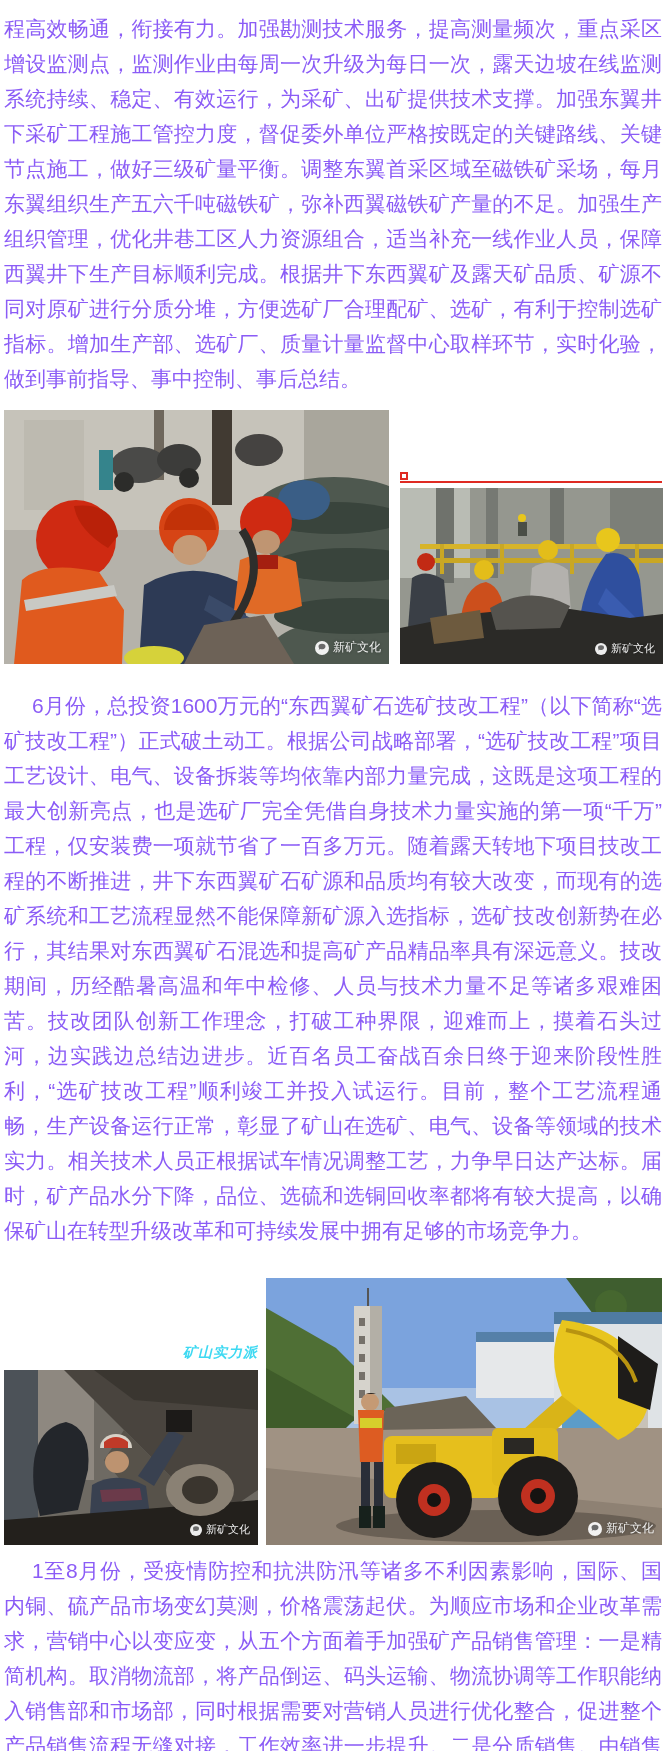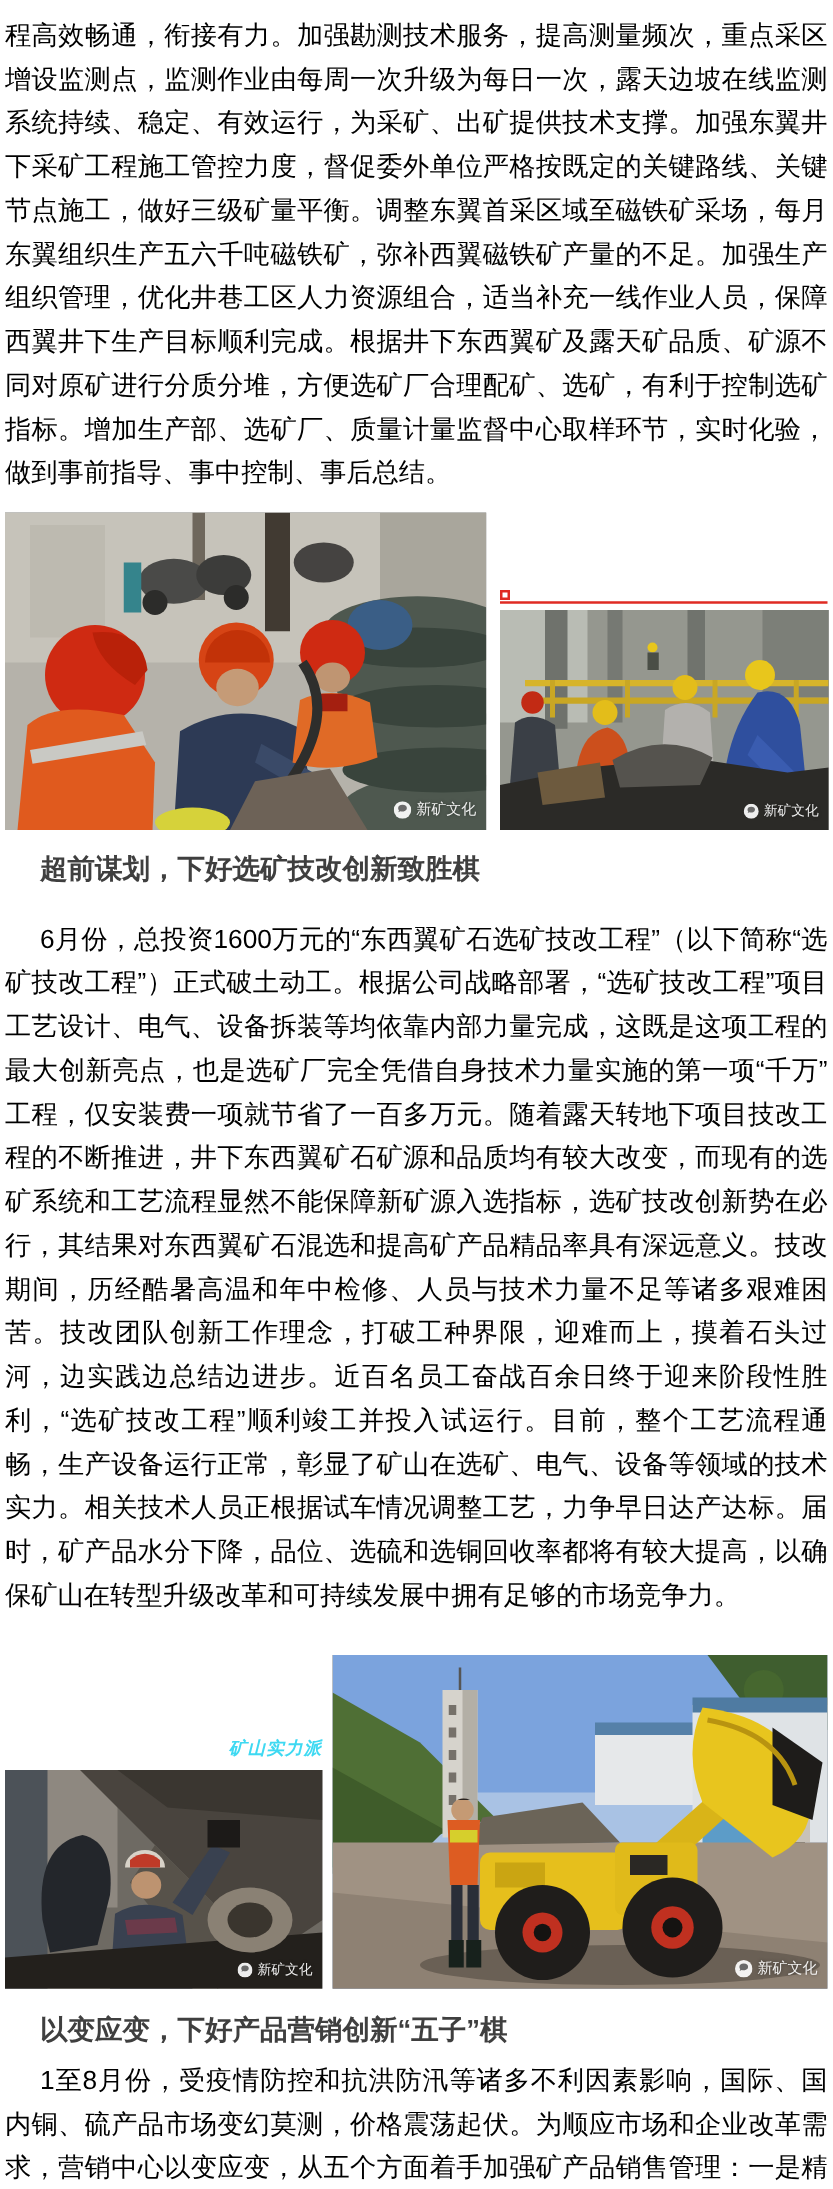--- a/index.html
+++ b/index.html
@@ -3,21 +3,21 @@
 <meta charset="utf-8">
 <style>
   html,body{margin:0;padding:0;}
   body{
     width:666px;height:1751px;overflow:hidden;background:#ffffff;
     font-family:"Liberation Sans","DejaVu Sans",sans-serif;
     position:relative;
   }
   .article{padding:11px 4px 0 4px;}
   .para{
-    margin:0;font-size:21px;line-height:35px;color:#000000;
+    margin:0;font-size:21px;line-height:35px;color:#8b5cf6;
     text-align:justify;word-break:break-all;
   }
   .para.indent{text-indent:28px;}
   .section-heading{
     margin:0;padding-left:28px;font-size:22px;line-height:30px;
     font-weight:bold;color:#3f3f3f;
   }
   .heading-1{margin-top:16px;}
   .heading-2{margin-top:18px;}
   .para-2{margin-top:24px;}
@@ -169,21 +169,20 @@
       <div class="watermark">
         <svg class="wm-icon" viewBox="0 0 14 14">
           <circle cx="7" cy="7" r="7" fill="rgba(255,255,255,.92)"></circle>
           <path d="M3.5 5.5 a3.5 2.8 0 0 1 7 0 a3.5 2.8 0 0 1 -5.2 2.4 l-1.6 .8 l.5 -1.5 a2.8 2.8 0 0 1 -.7 -1.7z" fill="#6a6a6a"></path>
         </svg>
         <span>新矿文化</span>
       </div>
     </div>
   </div>
 
-  <h2 class="section-heading heading-1">超前谋划，下好选矿技改创新致胜棋</h2>
 
   <p class="para indent para-2">6月份，总投资1600万元的“东西翼矿石选矿技改工程”（以下简称“选矿技改工程”）正式破土动工。根据公司战略部署，“选矿技改工程”项目工艺设计、电气、设备拆装等均依靠内部力量完成，这既是这项工程的最大创新亮点，也是选矿厂完全凭借自身技术力量实施的第一项“千万”工程，仅安装费一项就节省了一百多万元。随着露天转地下项目技改工程的不断推进，井下东西翼矿石矿源和品质均有较大改变，而现有的选矿系统和工艺流程显然不能保障新矿源入选指标，选矿技改创新势在必行，其结果对东西翼矿石混选和提高矿产品精品率具有深远意义。技改期间，历经酷暑高温和年中检修、人员与技术力量不足等诸多艰难困苦。技改团队创新工作理念，打破工种界限，迎难而上，摸着石头过河，边实践边总结边进步。近百名员工奋战百余日终于迎来阶段性胜利，“选矿技改工程”顺利竣工并投入试运行。目前，整个工艺流程通畅，生产设备运行正常，彰显了矿山在选矿、电气、设备等领域的技术实力。相关技术人员正根据试车情况调整工艺，力争早日达产达标。届时，矿产品水分下降，品位、选硫和选铜回收率都将有较大提高，以确保矿山在转型升级改革和可持续发展中拥有足够的市场竞争力。</p>
 
   <div class="photo-row photo-row-2">
 
     <div class="photo-caption">矿山实力派</div>
 
     <div class="photo photo-3">
       <svg viewBox="0 0 254 175" preserveAspectRatio="none">
         <rect width="254" height="175" fill="#6e6a63"></rect>
@@ -281,17 +280,16 @@
       <div class="watermark">
         <svg class="wm-icon" viewBox="0 0 14 14">
           <circle cx="7" cy="7" r="7" fill="rgba(255,255,255,.92)"></circle>
           <path d="M3.5 5.5 a3.5 2.8 0 0 1 7 0 a3.5 2.8 0 0 1 -5.2 2.4 l-1.6 .8 l.5 -1.5 a2.8 2.8 0 0 1 -.7 -1.7z" fill="#6a6a6a"></path>
         </svg>
         <span>新矿文化</span>
       </div>
     </div>
   </div>
 
-  <h2 class="section-heading heading-2">以变应变，下好产品营销创新“五子”棋</h2>
 
   <p class="para indent para-3">1至8月份，受疫情防控和抗洪防汛等诸多不利因素影响，国际、国内铜、硫产品市场变幻莫测，价格震荡起伏。为顺应市场和企业改革需求，营销中心以变应变，从五个方面着手加强矿产品销售管理：一是精简机构。取消物流部，将产品倒运、码头运输、物流协调等工作职能纳入销售部和市场部，同时根据需要对营销人员进行优化整合，促进整个产品销售流程无缝对接，工作效率进一步提升。二是分质销售。由销售人员主导矿产品分质堆放，分</p>
 
 </div>
 
 </body></html>

